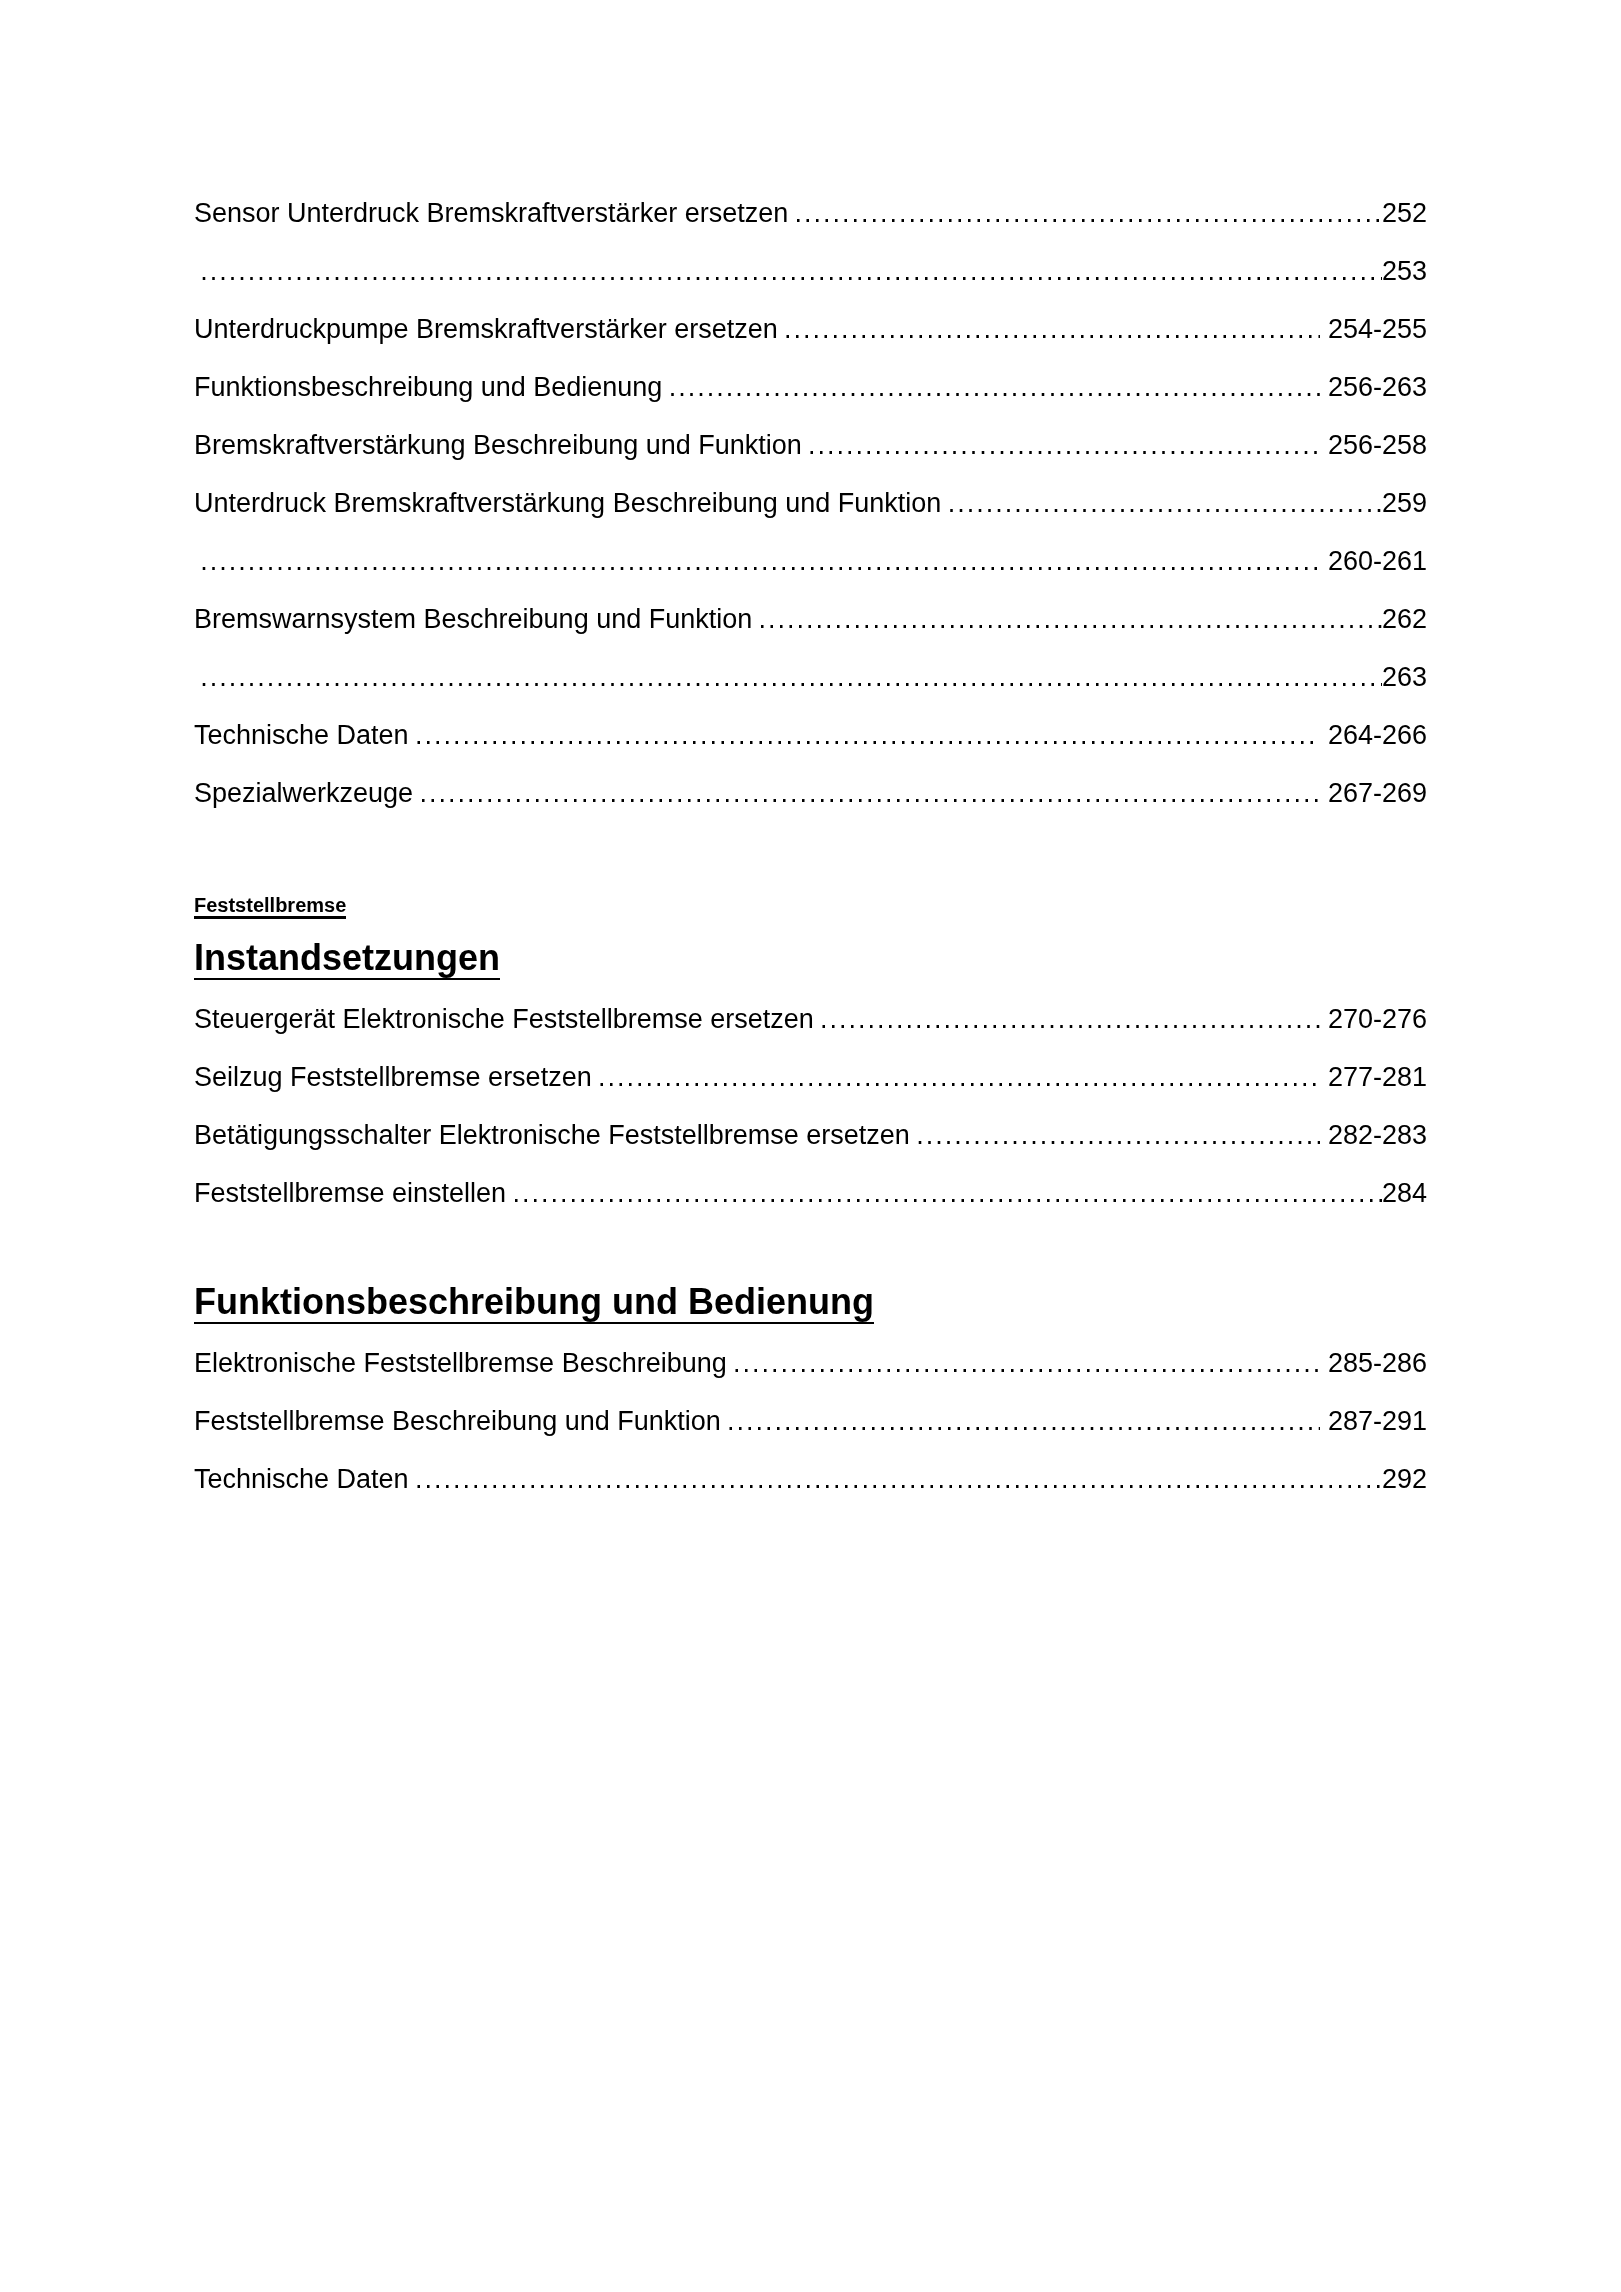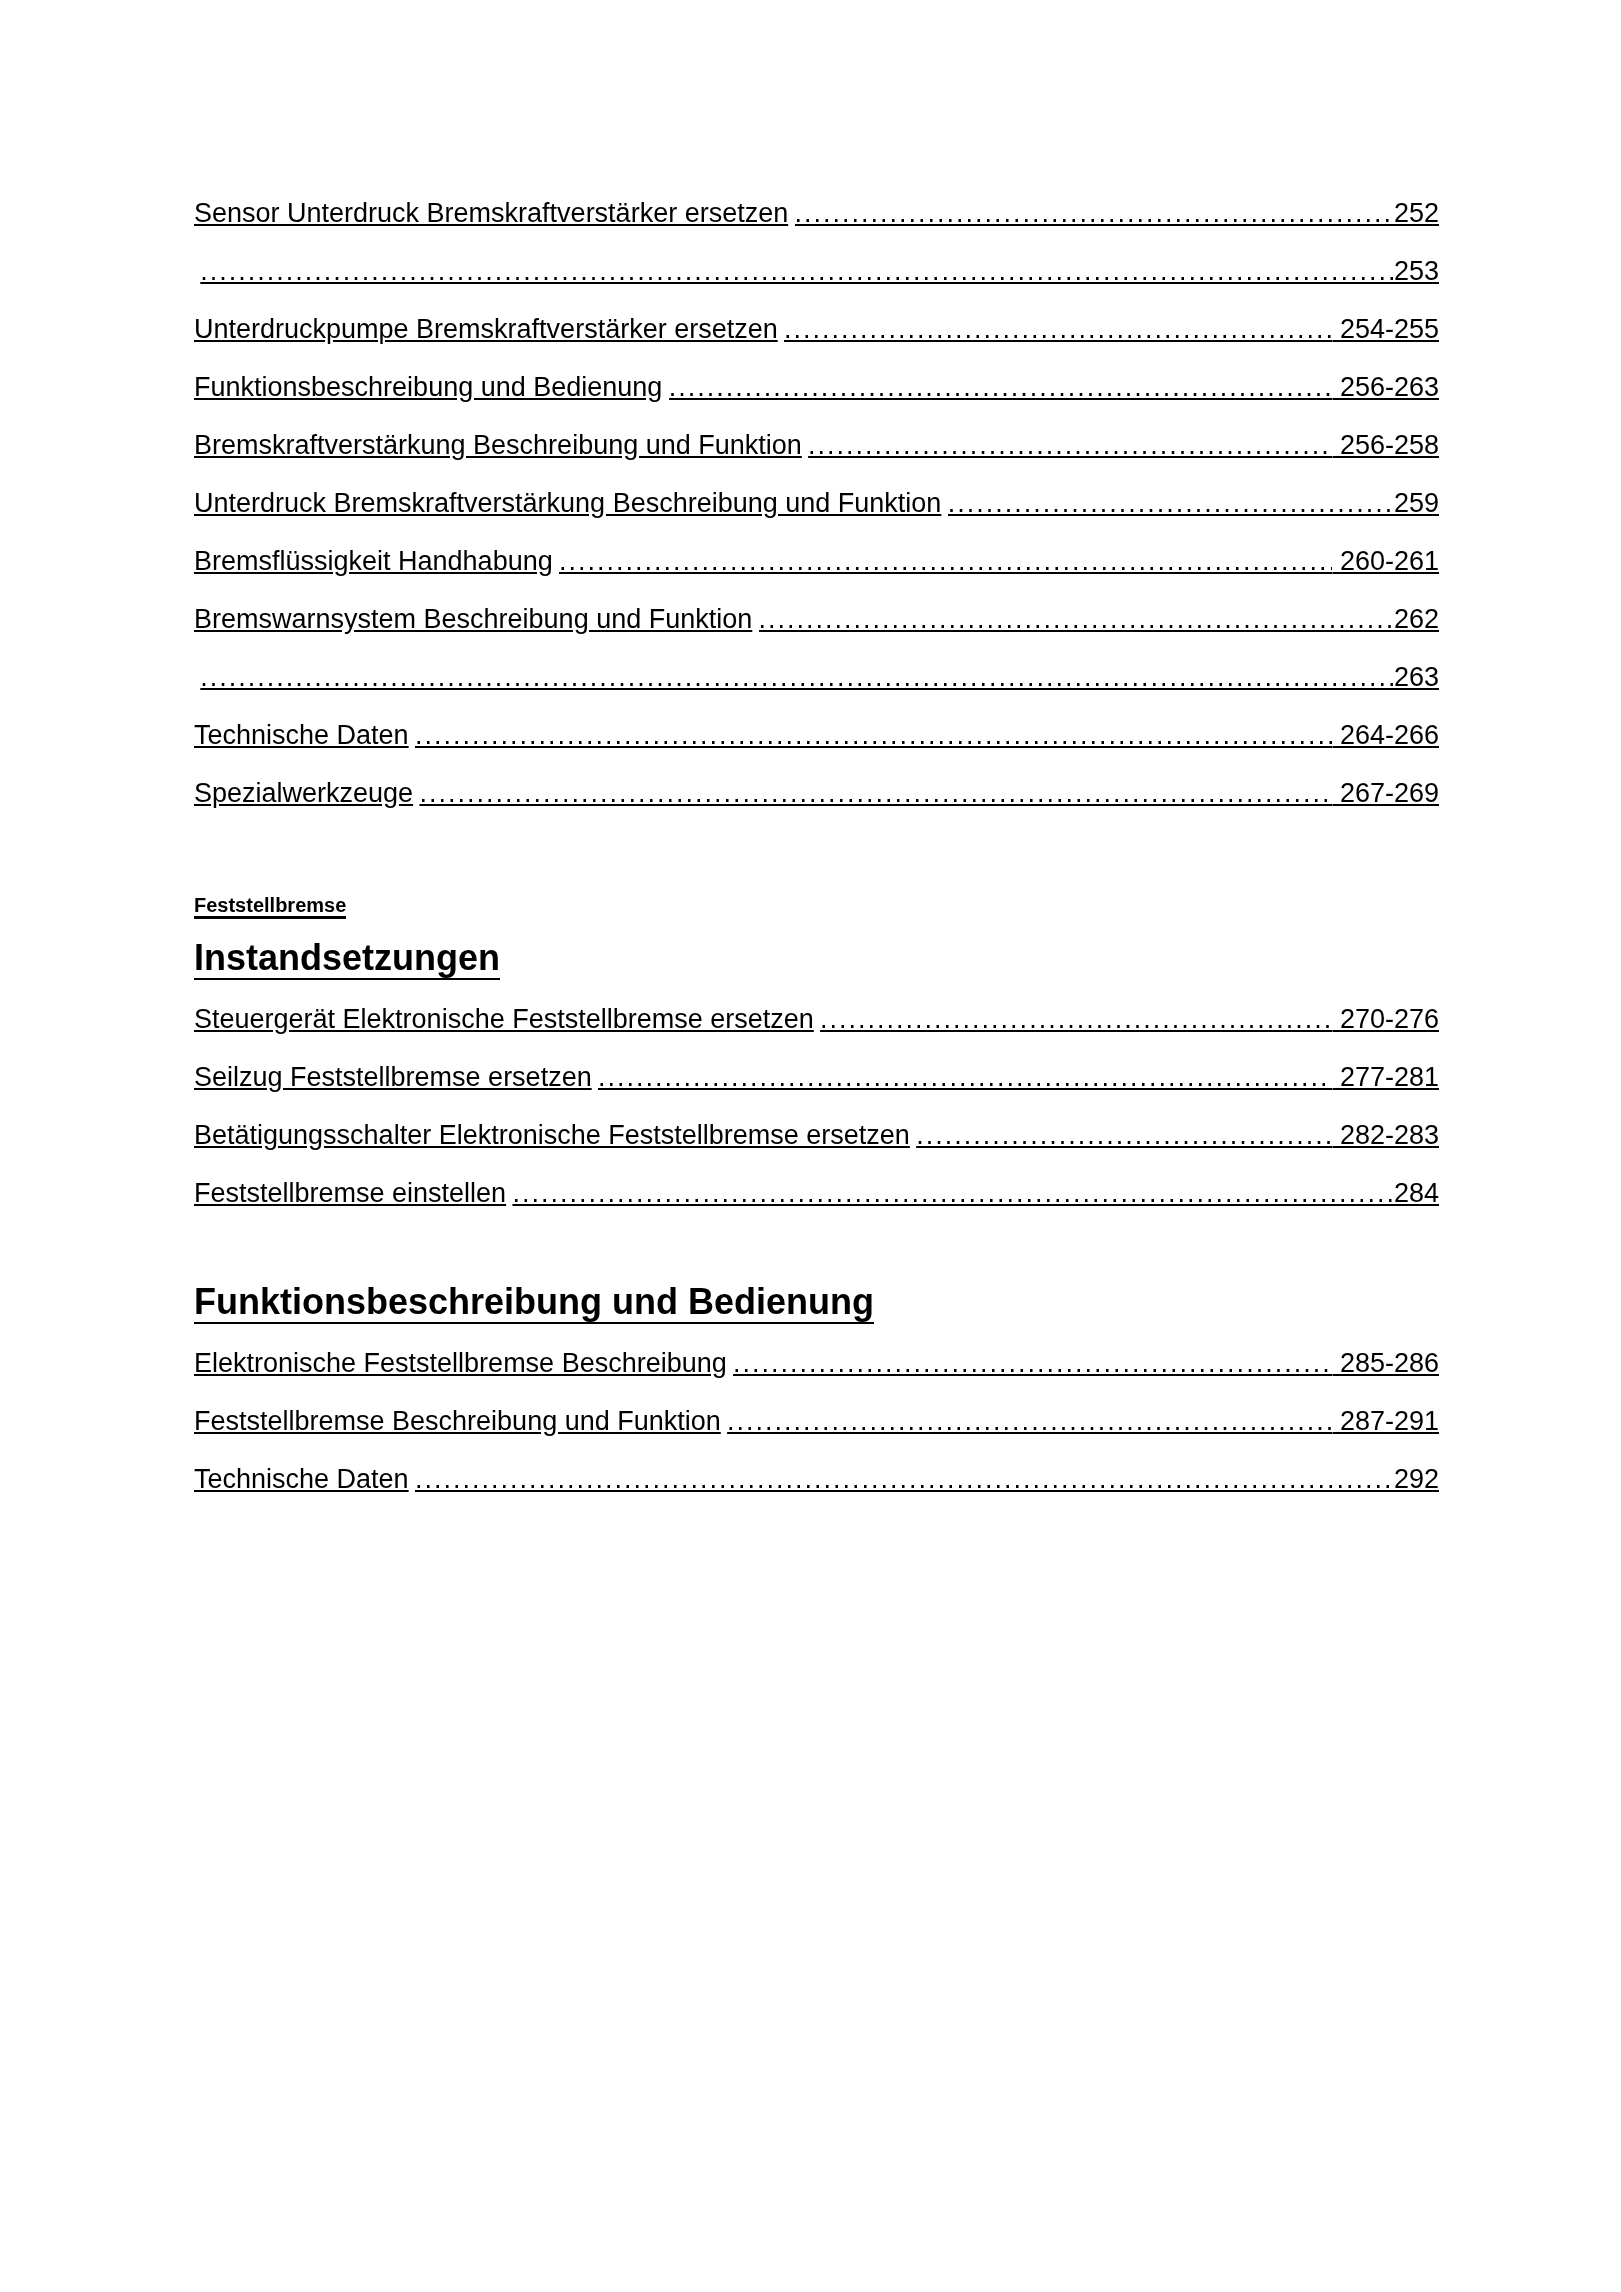--- a/index.html
+++ b/index.html
@@ -11,22 +11,21 @@
     background: #ffffff;
     color: #000000;
     font-family: "Liberation Sans", "DejaVu Sans", sans-serif;
     font-size: 27px;
     overflow: hidden;
   }
   .content {
     position: absolute;
     top: 184px;
     left: 194px;
-    right: 182px;
-    text-decoration: underline;
+    right: 194px;
   }
   .toc-row {
     display: flex;
     align-items: baseline;
     height: 58px;
     line-height: 58px;
   }
   .toc-title { white-space: nowrap; flex: 0 0 auto; }
   .toc-leader {
     flex: 1 1 auto;
@@ -77,21 +76,20 @@
       <span class="toc-title">Bremskraftverstärkung Beschreibung und Funktion</span>
       <span class="toc-leader">....................................................................................................................................................................................................................................................................</span>
       <span class="toc-page"> 256-258</span>
     </div>
     <div class="toc-row">
       <span class="toc-title">Unterdruck Bremskraftverstärkung Beschreibung und Funktion</span>
       <span class="toc-leader">....................................................................................................................................................................................................................................................................</span>
       <span class="toc-page">259</span>
     </div>
     <div class="toc-row">
-      <span class="toc-title">Bremsflüssigkeit Handhabung</span>
       <span class="toc-leader">....................................................................................................................................................................................................................................................................</span>
       <span class="toc-page"> 260-261</span>
     </div>
     <div class="toc-row">
       <span class="toc-title">Bremswarnsystem Beschreibung und Funktion</span>
       <span class="toc-leader">....................................................................................................................................................................................................................................................................</span>
       <span class="toc-page">262</span>
     </div>
     <div class="toc-row">
       <span class="toc-leader">....................................................................................................................................................................................................................................................................</span>

